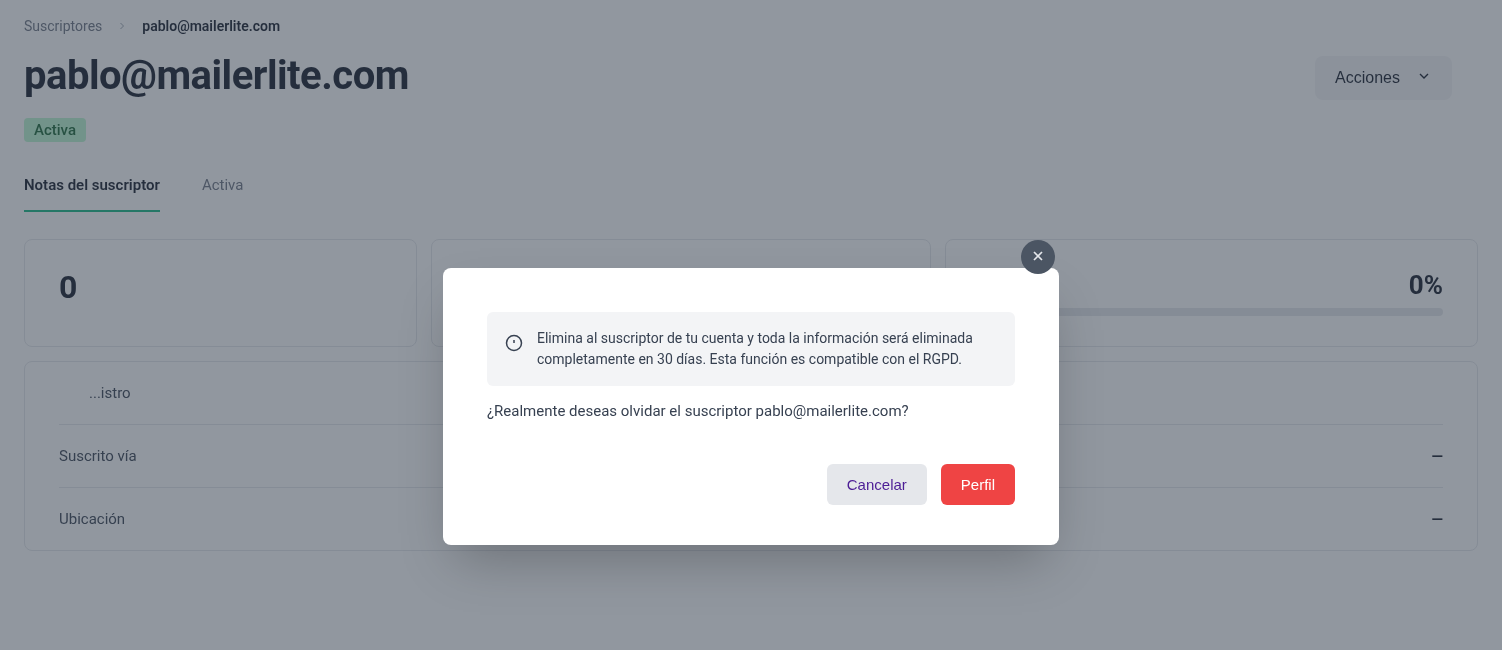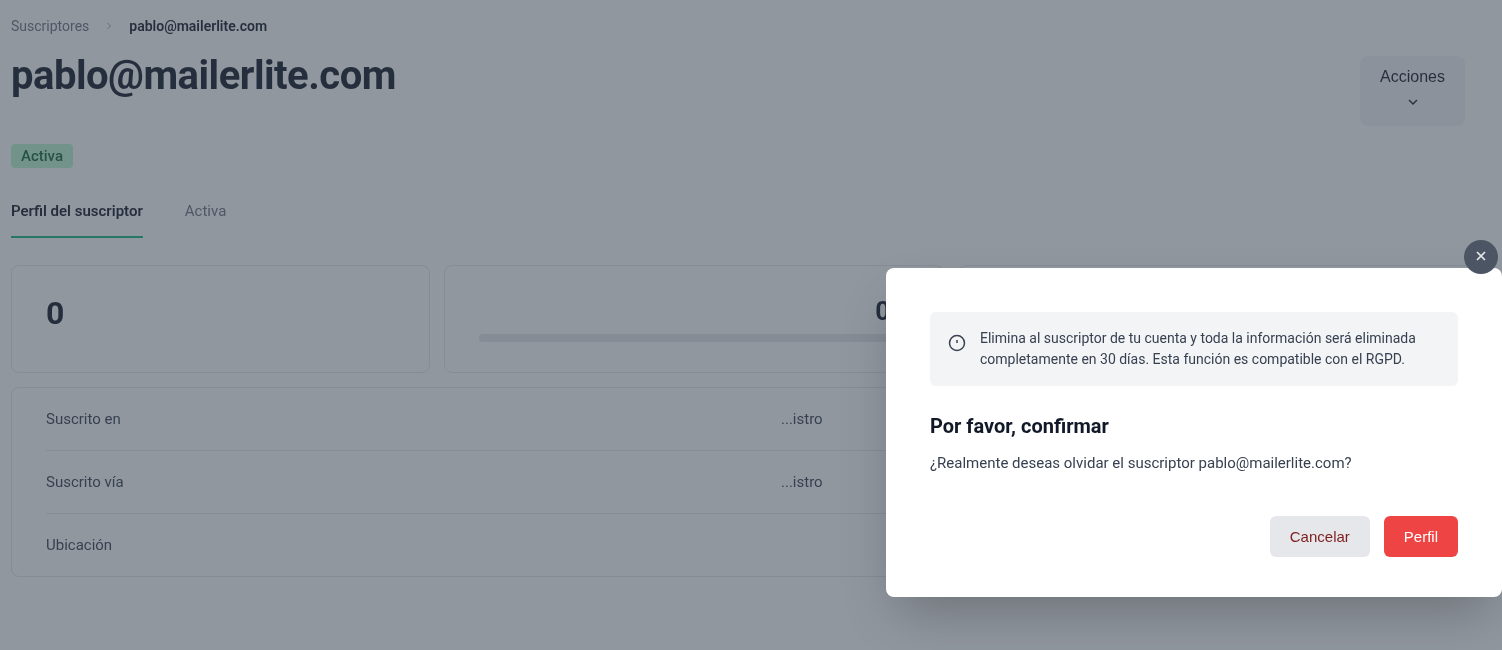--- a/index.html
+++ b/index.html
@@ -9,21 +9,21 @@
     }
     body {
       font-family: -apple-system, BlinkMacSystemFont, "Segoe UI", Roboto, Helvetica, Arial, sans-serif;
       background: #ffffff;
       width: 1502px;
       height: 650px;
       overflow: hidden;
       position: relative;
     }
     .page {
-      padding: 18px 11px;
+      padding: 18px 24px;
     }
     .breadcrumb {
       display: flex;
       align-items: center;
       gap: 14px;
       font-size: 14px;
       color: #6b7280;
       margin-bottom: 18px;
     }
     .breadcrumb-current {
@@ -49,24 +49,23 @@
     .actions-button {
       background: #f3f4f6;
       border: none;
       border-radius: 8px;
       padding: 12px 20px;
       font-size: 16px;
       color: #111827;
       cursor: pointer;
       display: flex;
       align-items: center;
-      gap: 8px;
+      gap: 16px;
       margin-top: 4px;
       margin-right: 26px;
-      flex-direction: column;
     }
     .status-badge {
       display: inline-block;
       background: #bbf7d0;
       color: #166534;
       font-size: 15px;
       font-weight: 500;
       padding: 3px 10px;
       border-radius: 4px;
       margin-top: 18px;
@@ -171,21 +170,21 @@
       color: #111827;
     }
     
     
     .overlay {
       position: absolute;
       inset: 0;
       background: rgba(55, 65, 81, 0.55);
       display: flex;
       align-items: flex-start;
-      justify-content: flex-end;
+      justify-content: center;
     }
     .modal-wrapper {
       position: relative;
       margin-top: 268px;
     }
     .modal {
       background: #ffffff;
       border-radius: 8px;
       width: 616px;
       padding: 44px 44px 40px 44px;
@@ -244,21 +243,21 @@
     .btn {
       border: none;
       border-radius: 6px;
       padding: 12px 20px;
       font-size: 15px;
       font-weight: 500;
       cursor: pointer;
     }
     .btn-secondary {
       background: #e5e7eb;
-      color: #7f1d1d;
+      color: #4c1d95;
     }
     .btn-danger {
       background: #ef4444;
       color: #ffffff;
     }
   </style>
 </head>
 <body>
 
 <div class="page">
@@ -280,21 +279,21 @@
         <svg width="16" height="16" viewBox="0 0 24 24" fill="none" stroke="currentColor" stroke-width="2">
             <polyline points="6 9 12 15 18 9"></polyline>
           </svg>
       </span>
     </button>
   </div>
 
   <span class="status-badge">Activa</span>
 
   <div class="tabs">
-    <div class="tab active">Perfil del suscriptor</div>
+    <div class="tab active">Notas del suscriptor</div>
     <div class="tab">Activa</div>
   </div>
 
   <div class="stats-row">
     <div class="stat-card">
       <div class="stat-value">0</div>
     </div>
     <div class="stat-card pct">
       <div class="stat-label"></div>
       <div class="pct-right">
@@ -306,24 +305,20 @@
       <div class="stat-label">Clics</div>
       <div class="pct-right">
         <div class="pct-value">0%</div>
         <div class="pct-bar"></div>
       </div>
     </div>
   </div>
 
   <div class="details-card">
     <div class="detail-row">
-      <div class="detail-row-half">
-        <span>Suscrito en</span>
-        <span class="detail-dash"></span>
-      </div>
       <div class="detail-row-half">
         <span>...istro</span>
         <span class="detail-dash">—</span>
       </div>
     </div>
     <div class="detail-row">
       <div class="detail-row-half">
         <span>Suscrito vía</span>
         <span class="detail-dash"></span>
       </div>
@@ -359,21 +354,20 @@
       <div class="info-box">
         <span class="info-icon">
           <svg width="18" height="18" viewBox="0 0 24 24" fill="none" stroke="currentColor" stroke-width="2">
               <circle cx="12" cy="12" r="10"></circle>
               <line x1="12" y1="8" x2="12" y2="12"></line>
               <line x1="12" y1="16" x2="12.01" y2="16"></line>
             </svg>
         </span>
         <div class="info-text">Elimina al suscriptor de tu cuenta y toda la información será eliminada completamente en 30 días. Esta función es compatible con el RGPD.</div>
       </div>
-      <h2 class="modal-title">Por favor, confirmar</h2>
       <p class="modal-body">¿Realmente deseas olvidar el suscriptor pablo@mailerlite.com?</p>
       <div class="modal-actions">
         <button class="btn btn-secondary">Cancelar</button>
         <button class="btn btn-danger">Perfil</button>
       </div>
     </div>
   </div>
 </div>
 
 </body></html>

